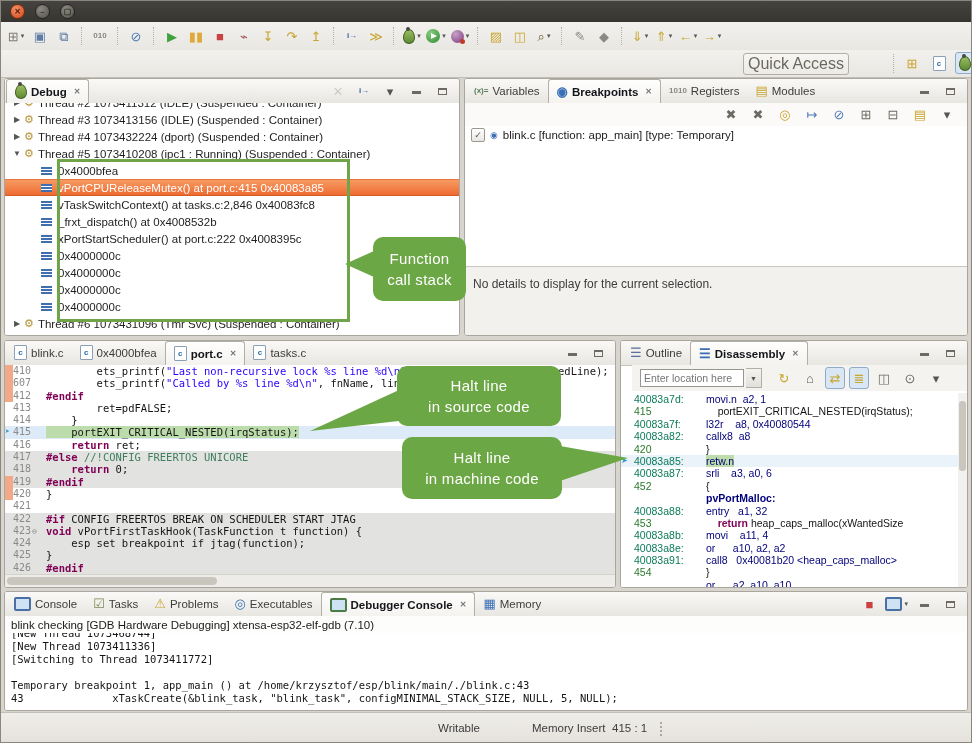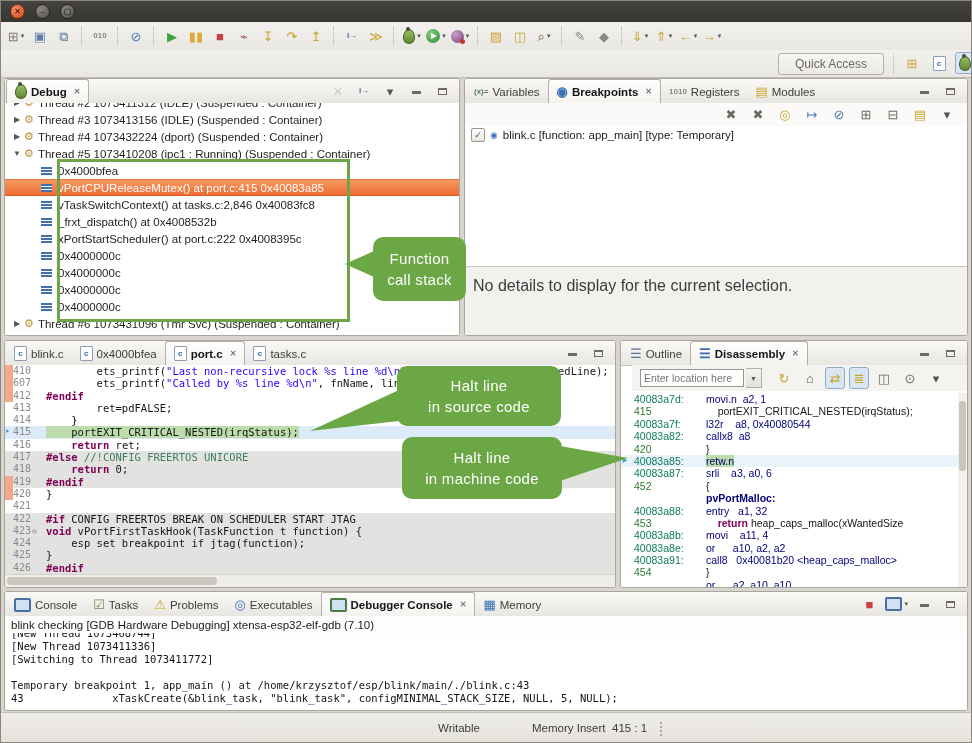--- a/index.html
+++ b/index.html
@@ -37,29 +37,29 @@
   .ci-bug::before{content:"";position:absolute;left:2px;top:-3px;width:4px;height:4px;border-radius:50%;background:#4a4a42}
   .ci-prof{width:13px;height:13px;border-radius:50%;background:radial-gradient(circle at 35% 30%,#C9A0C9,#7A3A7A);position:relative}
   .ci-prof::after{content:"";position:absolute;right:-1px;bottom:-1px;width:5px;height:5px;border-radius:50%;background:#C03A2A}
   .ci-mon{width:13px;height:10px;border:2px solid #4a6fa5;border-radius:2px;background:#CFE2F4;position:relative}
   .ci-mon.dbg{border-color:#4a7a45}
   .ci-cfile{width:11px;height:13px;background:#fff;border:1px solid #8CA0B5;font-size:8px;font-weight:bold;
     color:#2A6FAD;display:inline-flex;align-items:center;justify-content:center;border-radius:1px}
   .ci-min{width:9px;height:3px;background:#6d6a63;margin-top:2px}
   .ci-max{width:9px;height:7px;border:1px solid #6d6a63;border-top:2px solid #6d6a63;box-sizing:border-box}
   .ci-bars{width:11px;height:8px;background:linear-gradient(#3F6FAE 0 2px,#fff 2px 3px,#3F6FAE 3px 5px,#fff 5px 6px,#3F6FAE 6px 8px)}
-  .quick-access{position:absolute;left:778px;top:3px;width:104px;height:20px;border:1px solid #B3AFA7;
-    border-radius:3px;color:#6b6860;font-size:12px;display:flex;align-items:center;justify-content:center;background:linear-gradient(#F7F6F4,#ECEAE5)}
+  .quick-access{position:absolute;left:743px;top:3px;width:104px;height:20px;border:1px solid #B3AFA7;
+    border-radius:3px;color:#6b6860;font-size:16px;display:flex;align-items:center;justify-content:center;background:linear-gradient(#F7F6F4,#ECEAE5)}
   .psep{position:absolute;left:893px;top:4px;height:19px;border-left:1px dotted #B3AFA7}
   .persp{position:absolute;left:900px;top:2px;display:flex;align-items:center;gap:3px}
   
   .view{position:absolute;background:#FFFFFF;border:1px solid #A9A69D;border-radius:3px;overflow:hidden;box-sizing:border-box}
   .vhead{position:absolute;left:0;right:0;top:0;height:24px;background:linear-gradient(#FAF9F7,#E8E6E1);
     border-bottom:1px solid #C6C3BC;display:flex;align-items:flex-end}
-  .tabs{display:flex;align-items:flex-end;height:24px;padding-left:1px}
+  .tabs{display:flex;height:24px;padding-left:1px}
   .tab{height:23px;display:flex;align-items:center;gap:4px;padding:0 8px;font-size:11.5px;color:#3d3d3a;box-sizing:border-box}
   .tab.active{background:linear-gradient(#FEFEFD,#F4F3F0);border:1px solid #B2AFA7;border-bottom:none;
     border-radius:3px 3px 0 0;font-weight:bold;color:#14141a;height:24px}
   .tclose{font-size:8px;color:#777;margin-left:3px}
   .vtools{margin-left:auto;display:flex;align-items:center;gap:2px;padding-right:5px;height:24px}
   .vbody{position:absolute;left:0;right:0;top:24px;bottom:0;background:#fff;overflow:hidden}
   
   .trow{height:17px;display:flex;align-items:center;font-size:11.5px;color:#1e1e1e;white-space:nowrap}
   .trow .arr{width:10px;margin-left:7px;font-size:8px;color:#555;text-align:center}
   .trow .ticon{font-size:11px;color:#B8943A;margin:0 4px 0 2px}
@@ -68,21 +68,21 @@
   .trow.selected{background:linear-gradient(#F79B62,#ED6B32);color:#fff;border-top:1px solid #E8753D;border-bottom:1px solid #D95B20;box-sizing:border-box}
   .trow.partial{margin-top:-9px}
   
   .bp-toolbar{position:absolute;left:0;right:0;top:24px;height:23px;display:flex;align-items:center;
     justify-content:flex-end;padding-right:8px;background:#FBFAF8;gap:3px}
   .bp-list{position:absolute;left:0;right:0;top:47px;bottom:69px;background:#fff}
   .bp-row{height:18px;display:flex;align-items:center;font-size:11.5px;color:#222;padding-left:6px;gap:5px}
   .cbx{width:12px;height:12px;border:1px solid #9a978f;border-radius:2px;background:linear-gradient(#fff,#e8e6e1);
     display:inline-flex;align-items:center;justify-content:center;font-size:9px;color:#555}
   .bp-details{position:absolute;left:0;right:0;bottom:0;height:69px;background:#F2F1EE;border-top:1px solid #C9C6BF;
-    font-size:16px;color:#3c3c3c;padding:10px 0 0 8px;box-sizing:border-box}
+    font-size:12px;color:#3c3c3c;padding:10px 0 0 8px;box-sizing:border-box}
   
   .ed-body{position:absolute;left:0;right:0;top:24px;bottom:12px;background:#fff;overflow:hidden;
     font-family:"DejaVu Sans Mono",monospace;font-size:10.5px}
   .cline{height:12.3px;line-height:12.3px;display:flex;white-space:pre;position:relative}
   .cline .ann{width:8px;flex:none;position:relative}
   .cline.diff .ann{background:#F2A988}
   .cline .lnum{width:26px;flex:none;text-align:left;padding-right:7px;color:#8a8a8a;font-size:10px}
   .cline .code{flex:1}
   .cline.gray{background:#E2E2E0}
   .cline.halt{background:#DCEBF7}

